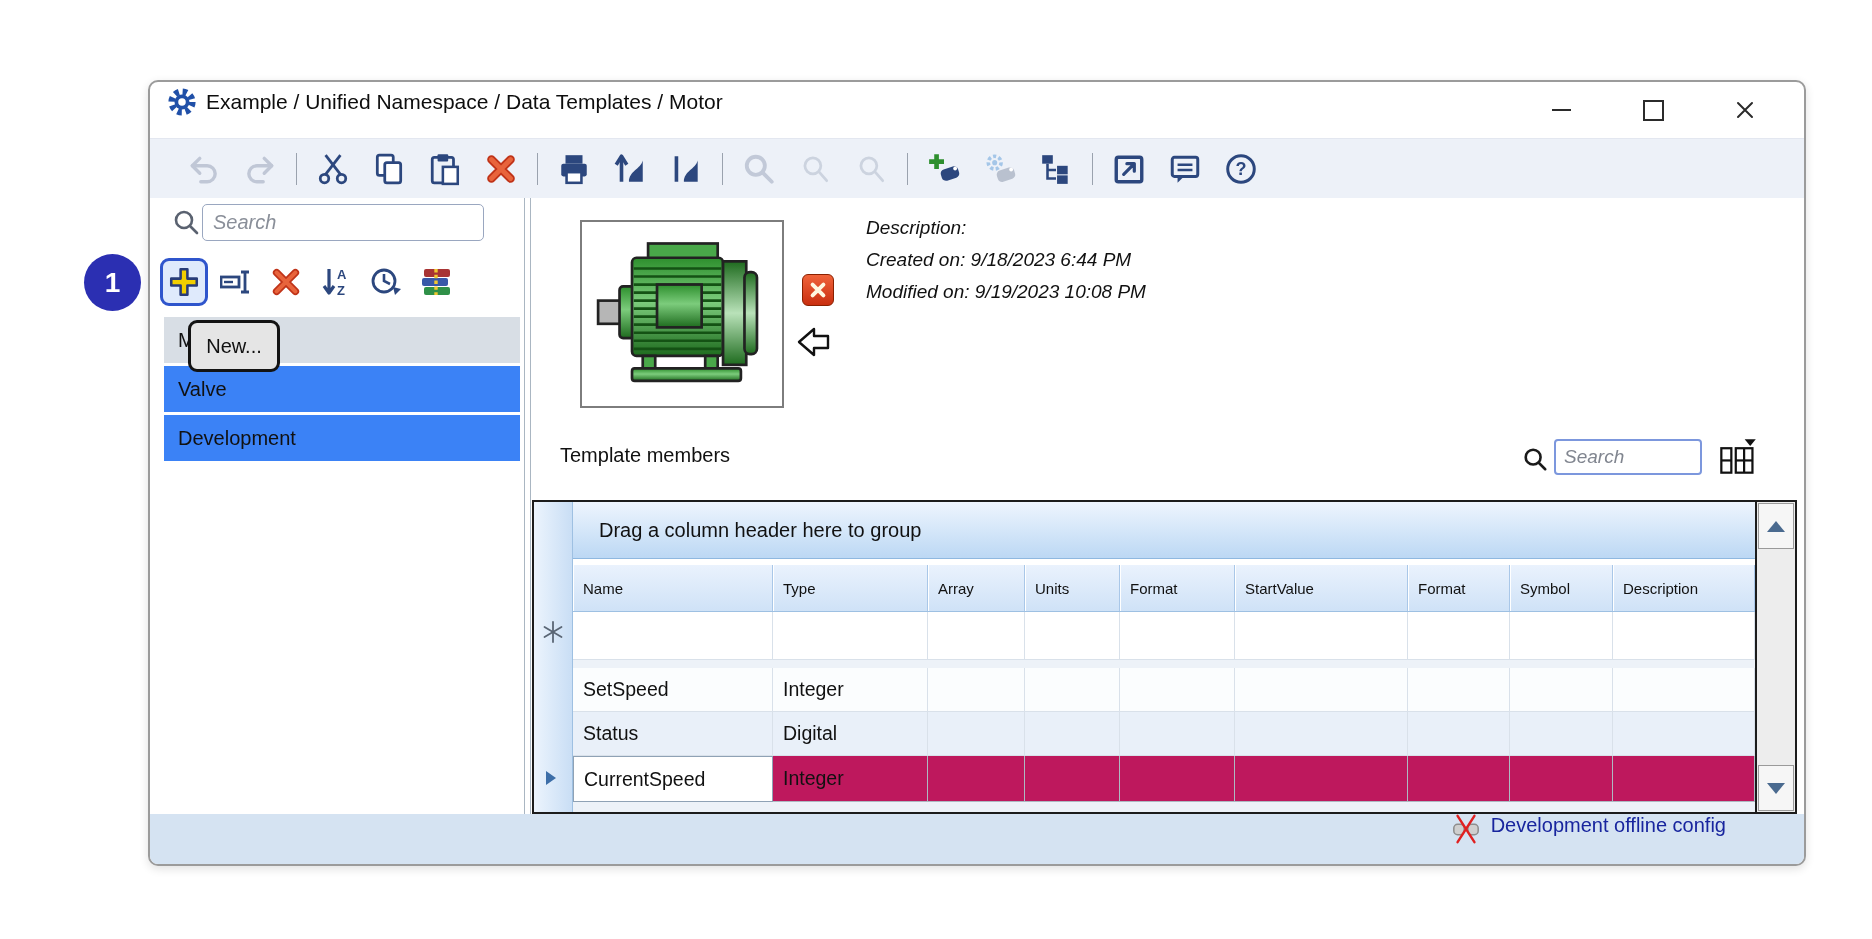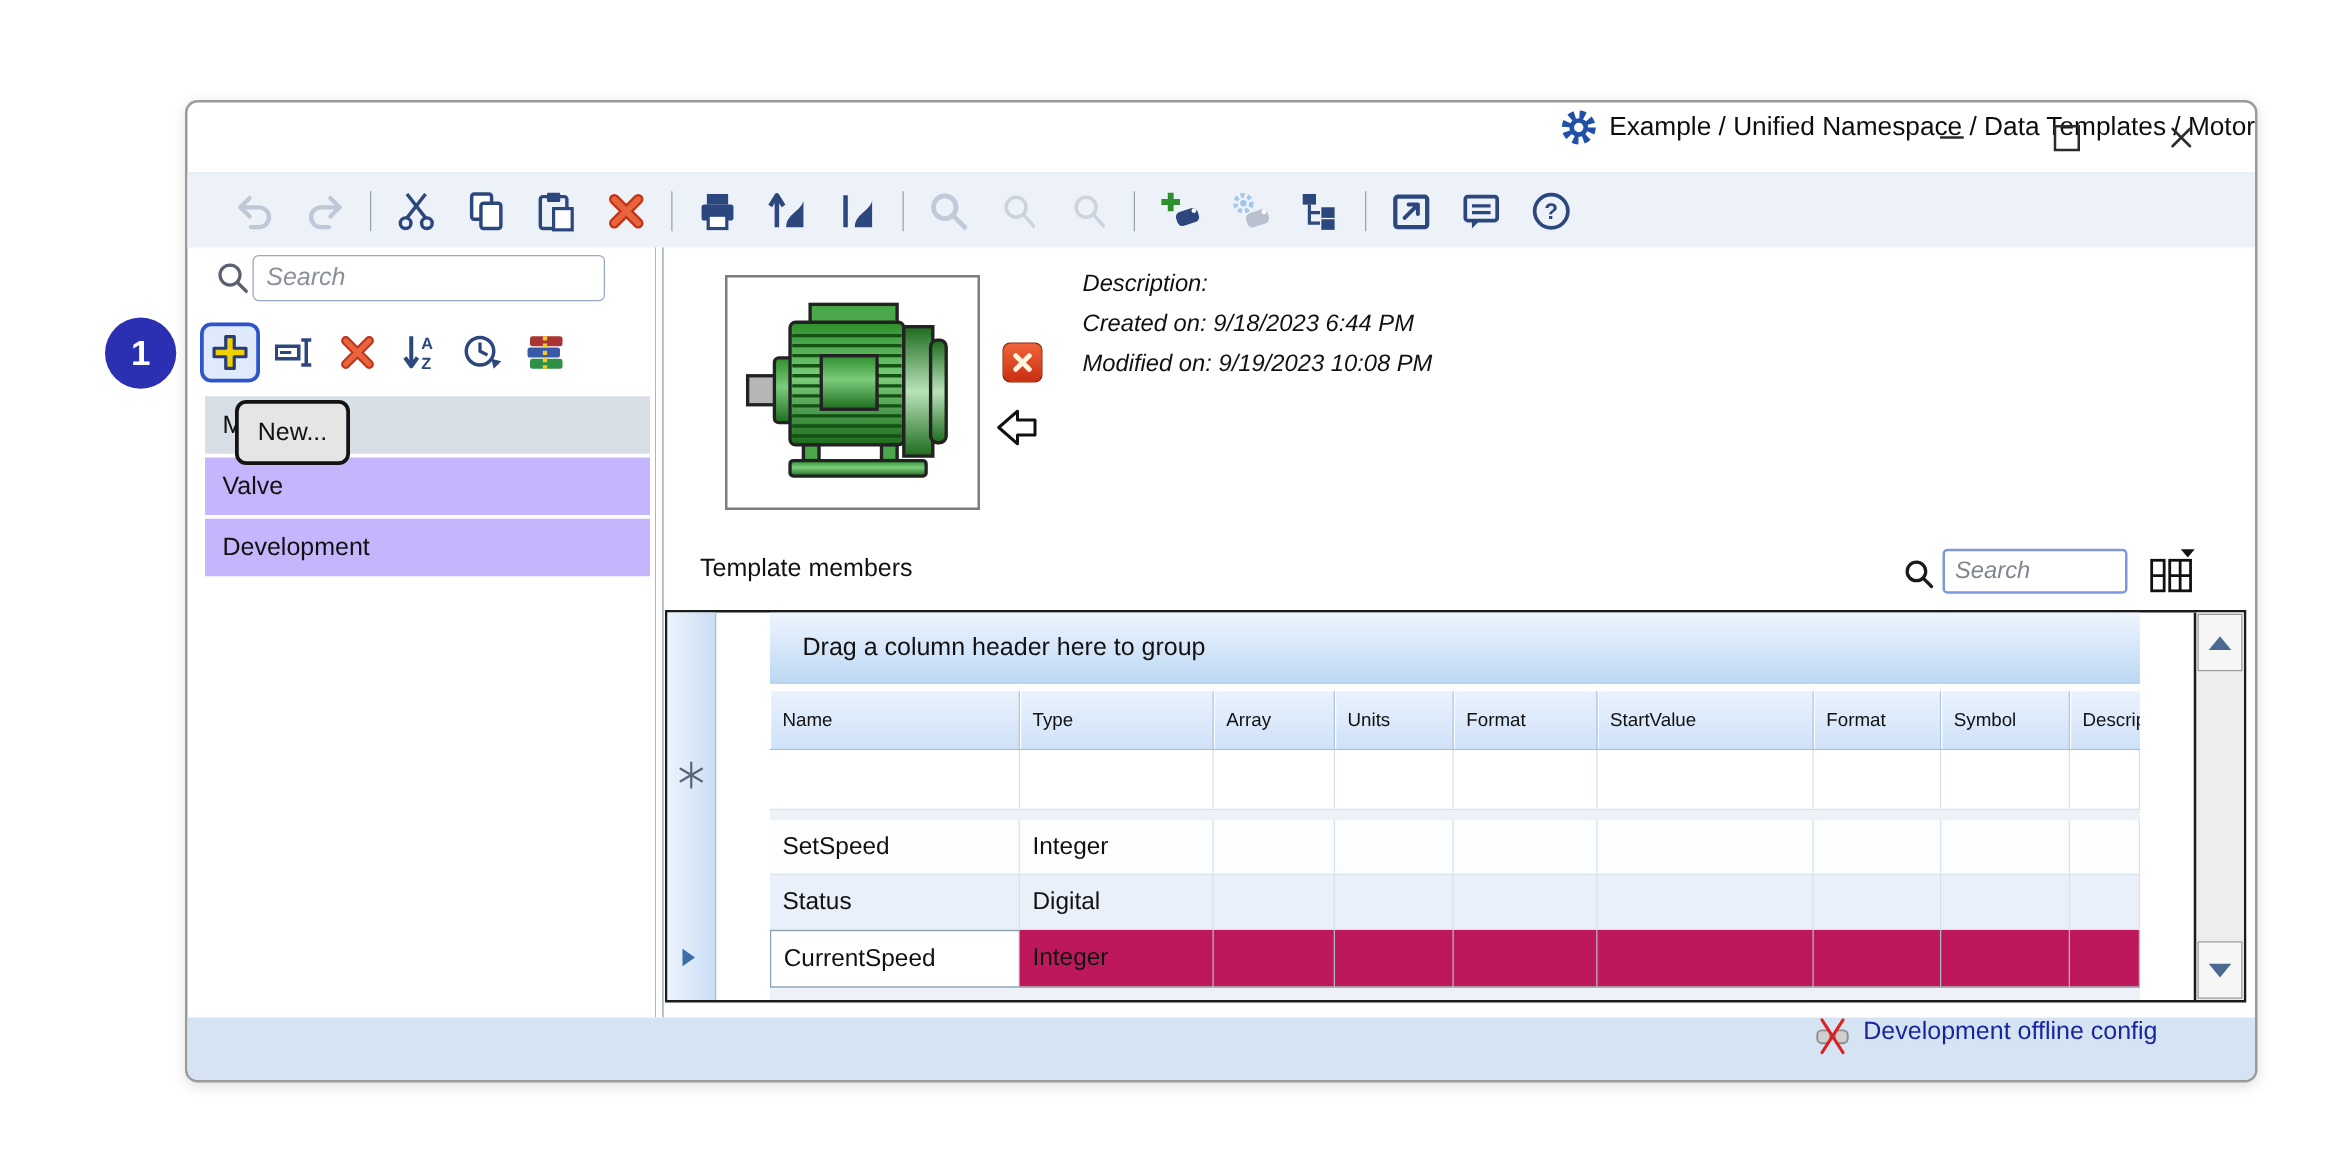--- a/index.html
+++ b/index.html
@@ -1,55 +1,55 @@
 <!DOCTYPE html>
 <html><head>
 <meta charset="utf-8">
 <style>
   html,body{margin:0;padding:0;}
   body{width:1872px;height:939px;background:#ffffff;font-family:"Liberation Sans",sans-serif;color:#111;overflow:hidden;position:relative;}
   .window{position:absolute;left:148px;top:80px;width:1654px;height:782px;background:#fff;border:2px solid #9b9b9b;border-radius:10px;box-shadow:0 3px 10px rgba(0,0,0,.12);}
   
-  .titlebar{position:absolute;left:0;top:0;right:0;height:40px;display:flex;align-items:center;justify-content:flex-end;}
+  .titlebar{position:absolute;left:0;top:0;right:0;height:40px;display:flex;align-items:center;}
   .title-gear{margin-left:17px;width:30px;height:30px;}
   .title-text{margin-left:9px;font-size:21px;color:#0d0d0d;}
   .win-controls{position:absolute;right:44px;top:0;height:56px;display:flex;align-items:center;gap:62px;}
   .wc{width:30px;height:30px;display:flex;align-items:center;justify-content:center;cursor:default;}
   .wc-min{width:19px;height:2px;background:#2b2b2b;}
   .wc-max{width:17px;height:17px;border:2px solid #2b2b2b;}
   
   .toolbar{position:absolute;left:0;top:56px;right:0;height:60px;background:#edf1f8;display:flex;align-items:center;padding-left:26px;box-sizing:border-box;border-top:1px solid #e3e7f0;}
   .tb-ico{width:34px;height:34px;margin:0 11px;display:flex;align-items:center;justify-content:center;}
   .tb-sep{width:1px;height:32px;background:#9aa2ae;margin:0 8px;}
   
   .sb-search-icon{position:absolute;left:22px;top:126px;width:28px;height:28px;}
   .sb-search{position:absolute;left:52px;top:122px;width:282px;height:37px;box-sizing:border-box;border:1px solid #9aa7c0;border-radius:5px;font-style:italic;font-size:20px;padding:0 10px;color:#333;outline:none;background:#fff;font-family:"Liberation Sans",sans-serif;}
   .sb-search::placeholder{color:#8a8f99;font-style:italic;}
   .add-btn{position:absolute;left:10px;top:176px;width:48px;height:48px;box-sizing:border-box;border:3px solid #2f55cc;border-radius:9px;background:#dfeafc;display:flex;align-items:center;justify-content:center;}
   .sb-actions{position:absolute;left:66px;top:180px;display:flex;gap:10px;align-items:center;}
   .sb-act{width:40px;height:40px;display:flex;align-items:center;justify-content:center;}
   .sb-list{position:absolute;left:14px;top:235px;width:356px;}
-  .sb-item{height:46px;margin-bottom:3px;display:flex;align-items:center;padding-left:14px;font-size:20px;background:#c4b5fd;}
+  .sb-item{height:46px;margin-bottom:3px;display:flex;align-items:center;padding-left:14px;font-size:20px;background:#3b82f6;}
   .sb-item.sel{background:#d8dee5;}
   .tooltip{position:absolute;left:38px;top:238px;width:86px;height:46px;background:#e5e5e5;border:3px solid #131313;border-radius:9px;display:flex;align-items:center;justify-content:center;font-size:20px;z-index:5;}
   .vdivider{position:absolute;left:374px;top:116px;bottom:50px;width:7px;background:linear-gradient(90deg,#aab6c2 1px,#ffffff 1px,#ffffff 6px,#aab6c2 6px);}
   
   .callout{position:absolute;left:84px;top:254px;width:57px;height:57px;border-radius:50%;background:#2b2fb2;color:#fff;display:flex;align-items:center;justify-content:center;font-size:28px;font-weight:bold;z-index:10;}
   
   .img-box{position:absolute;left:430px;top:138px;width:204px;height:188px;box-sizing:border-box;border:2px solid #7d7d7d;background:#fff;display:flex;align-items:center;justify-content:center;}
   .xbtn{position:absolute;left:652px;top:192px;width:30px;height:30px;border-radius:6px;background:linear-gradient(#f0633a,#c92f10);border:1px solid #8a2000;display:flex;align-items:center;justify-content:center;}
   .back-arrow{position:absolute;left:644px;top:244px;width:38px;height:32px;}
   .desc{position:absolute;left:716px;top:130px;font-style:italic;font-size:19px;line-height:32px;}
   .members-title{position:absolute;left:410px;top:362px;font-size:20px;}
   .m-search-icon{position:absolute;left:1372px;top:364px;width:26px;height:26px;}
   .m-search{position:absolute;left:1404px;top:357px;width:148px;height:36px;box-sizing:border-box;border:2px solid #7c97dd;border-radius:4px;font-style:italic;font-size:19px;padding:0 8px;color:#333;outline:none;font-family:"Liberation Sans",sans-serif;}
   .m-search::placeholder{color:#80858f;font-style:italic;}
   .col-chooser{position:absolute;left:1566px;top:352px;width:44px;height:44px;display:flex;align-items:center;justify-content:center;}
   
-  .grid{position:absolute;left:382px;top:406px;width:1265px;height:314px;box-sizing:border-box;border:2px solid #1c1c1c;background:#fff;display:flex;gap:43px;}
+  .grid{position:absolute;left:382px;top:418px;width:1265px;height:314px;box-sizing:border-box;border:2px solid #1c1c1c;background:#fff;display:flex;}
   .gutter{width:38px;background:linear-gradient(90deg,#ecf4fd,#c9def5);border-right:1px solid #9ec0e2;position:relative;flex:none;}
   .gutter .star{position:absolute;left:7px;top:118px;}
   .gutter .rarrow{position:absolute;left:11px;top:268px;}
   .grid-main{flex:1;display:flex;flex-direction:column;overflow:hidden;--cols:200px 155px 97px 95px 115px 173px 102px 103px 1fr;}
   .group-band{height:56px;flex:none;background:linear-gradient(#eef5fe,#bcd8f4);border-bottom:1px solid #8fb8e0;display:flex;align-items:center;padding-left:26px;font-size:20px;}
   .band-gap{height:6px;flex:none;background:#fff;}
   .hdr-row{height:46px;flex:none;display:grid;grid-template-columns:var(--cols);background:linear-gradient(#eaf2fd,#cfe2f7);border-bottom:1px solid #9ec0e2;}
   .hdr-cell{display:flex;align-items:center;padding-left:10px;font-size:15px;box-shadow:inset -1px 0 0 #a9c7e8,inset 1px 0 0 #ffffff;}
   .gbody{flex:1;background:#edf2f8;}
   .grow{display:grid;grid-template-columns:var(--cols);height:44px;}

